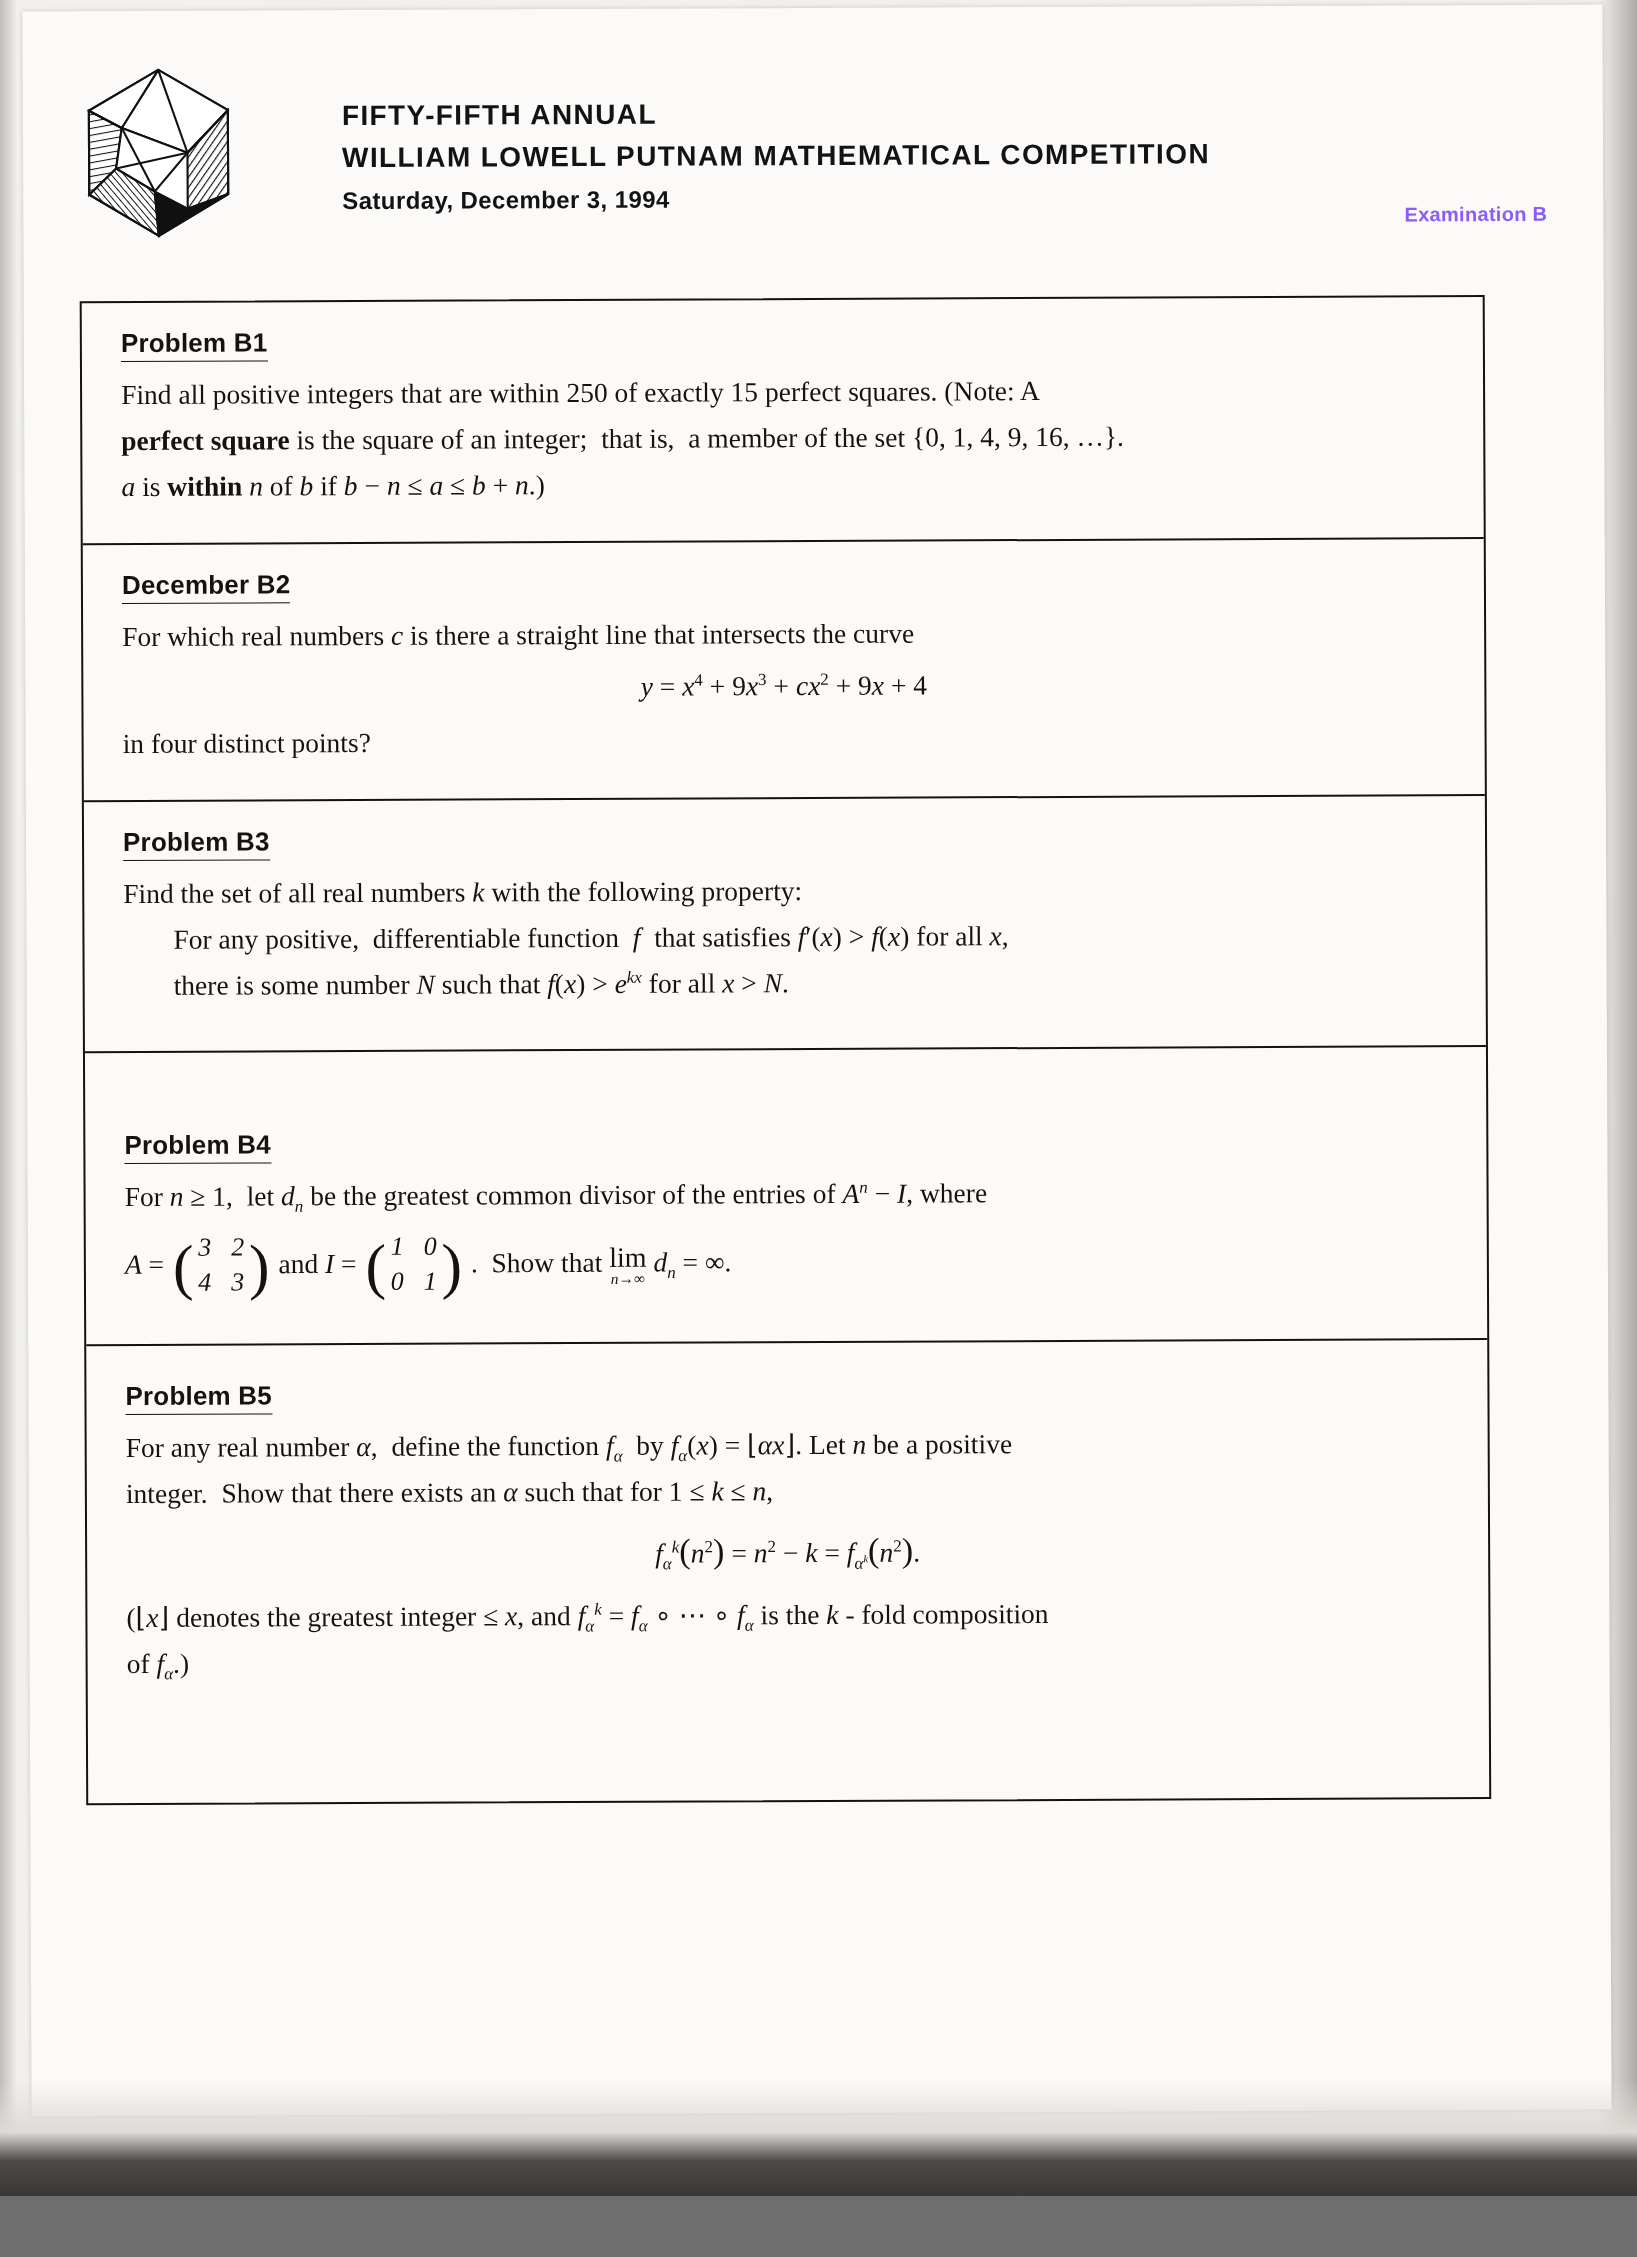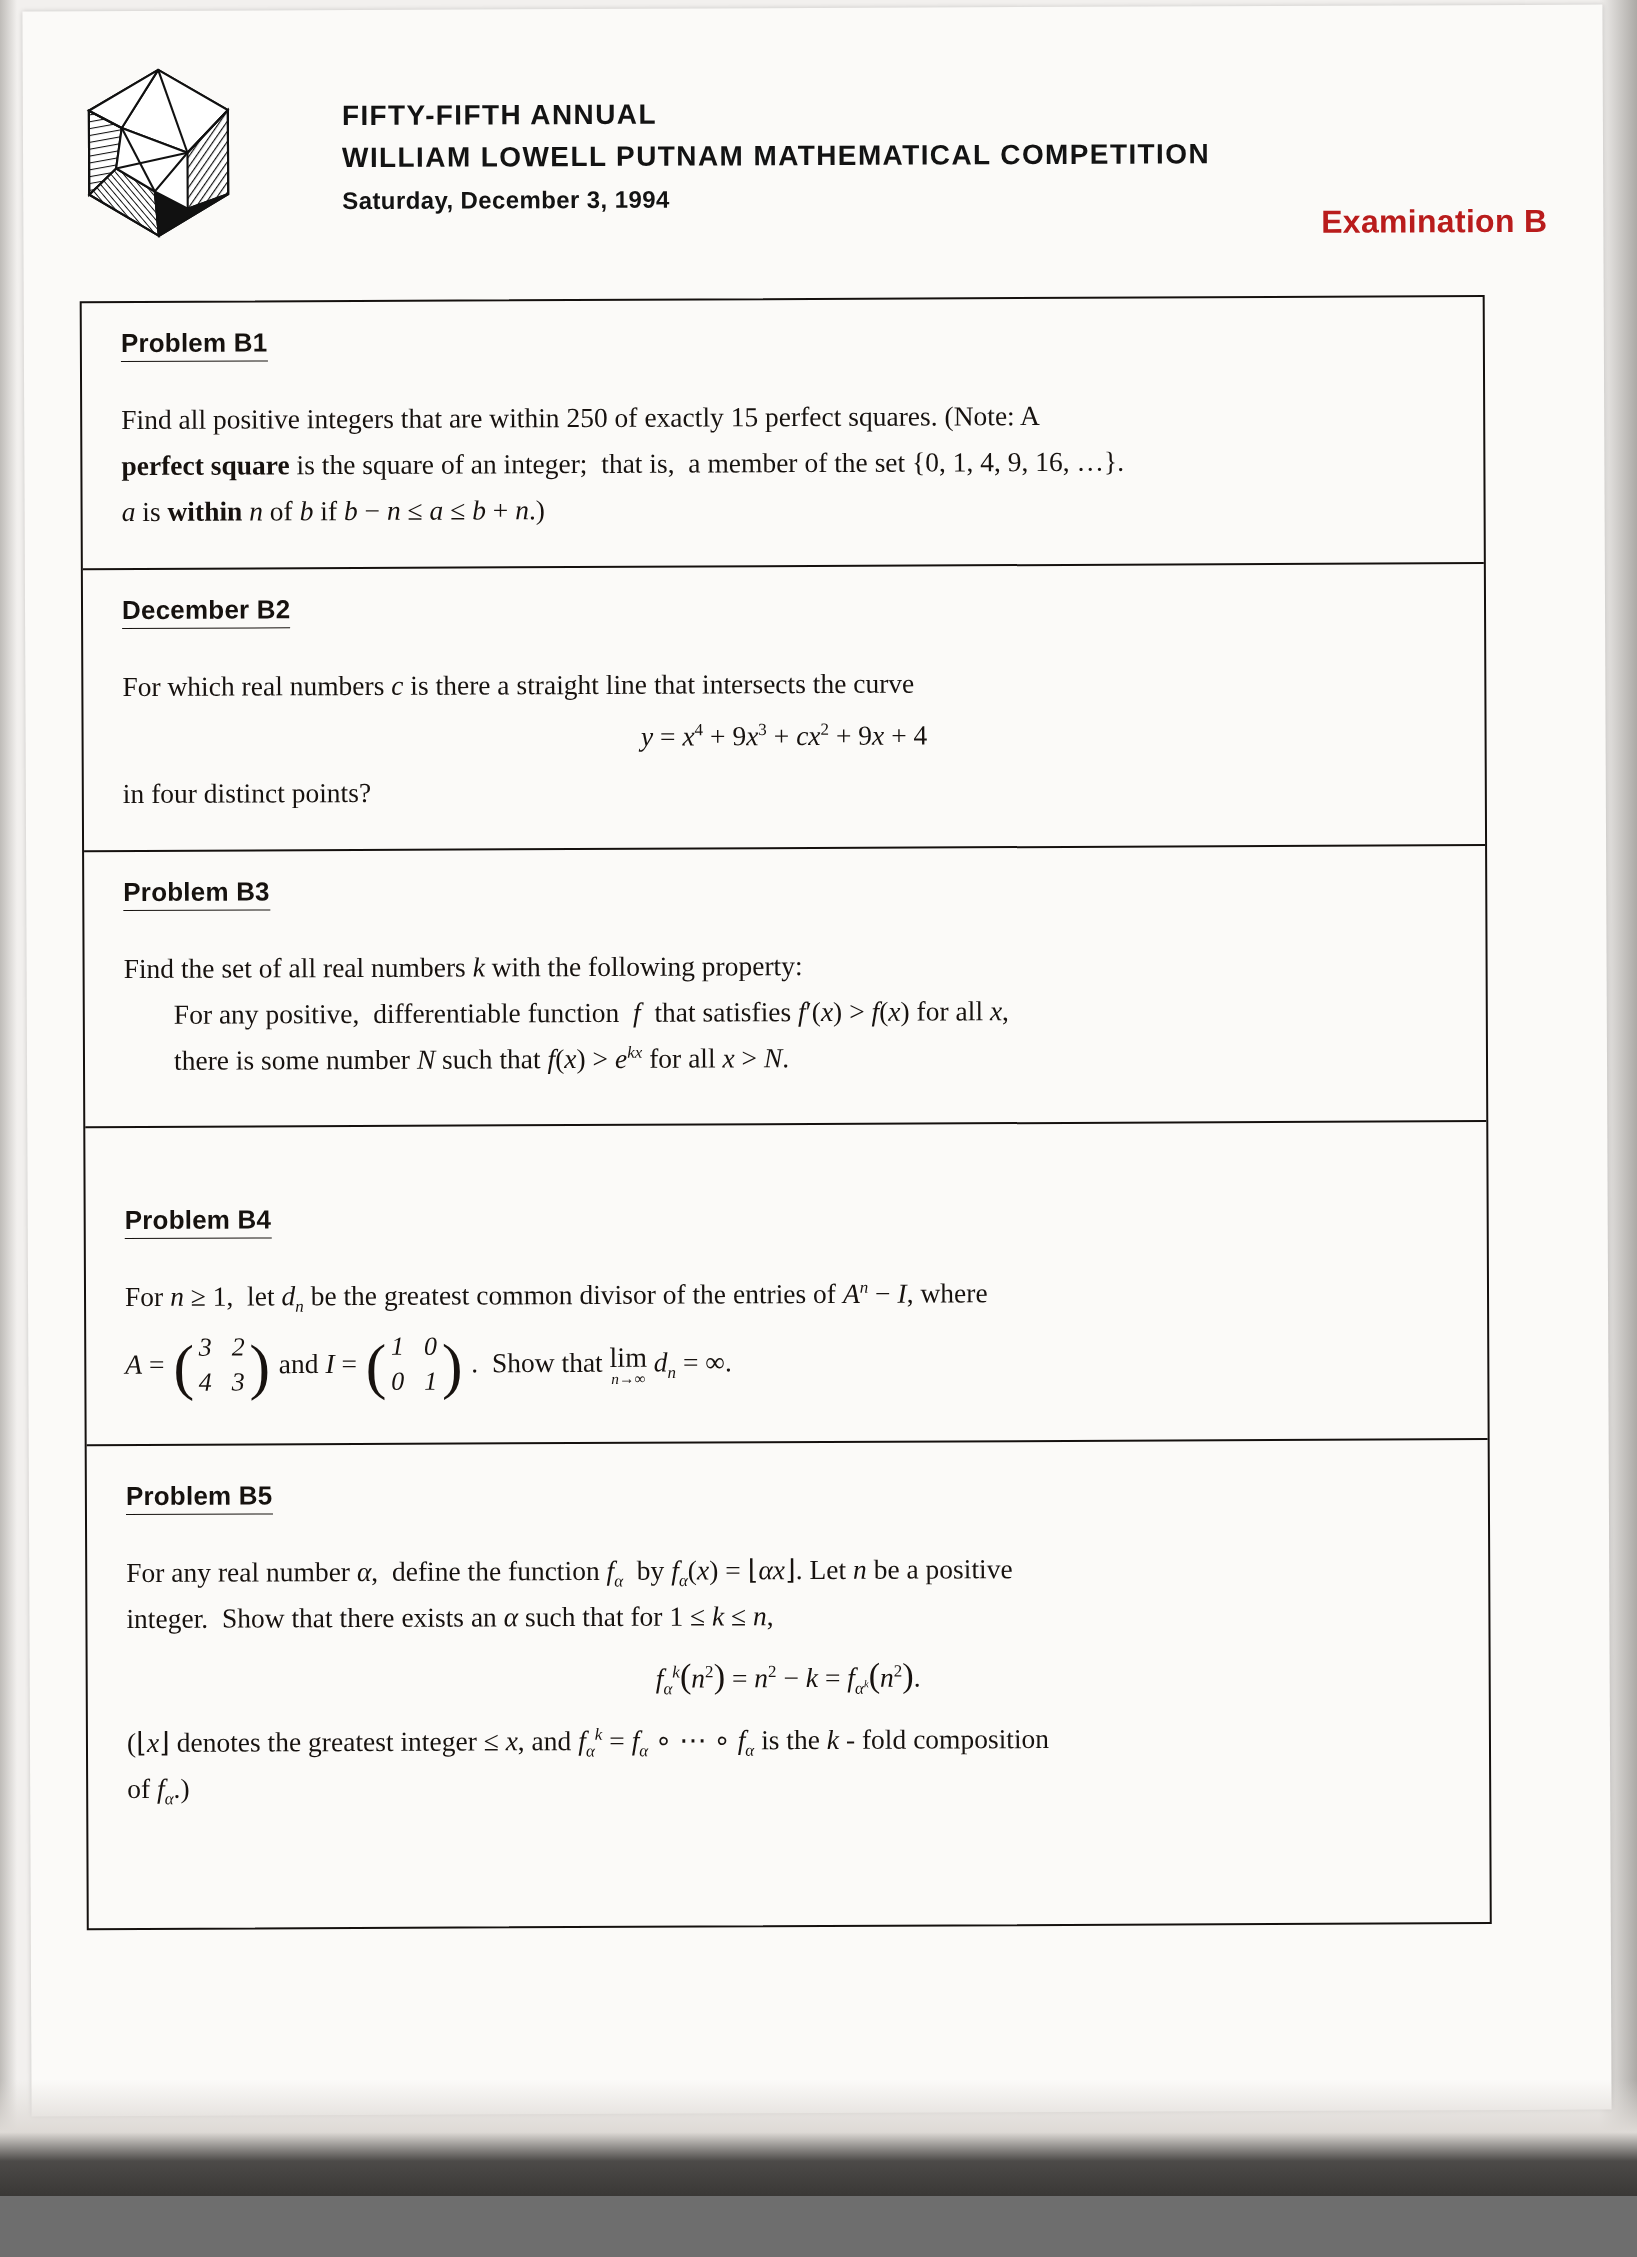--- a/index.html
+++ b/index.html
@@ -79,22 +79,22 @@
     color: #131313;
     line-height: 39px;
     margin-top: 1.9px;
     white-space: nowrap;
   }
   .exam-label {
     position: absolute;
     right: 56px; top: 198px;
     font-family: "Liberation Sans", sans-serif;
     font-weight: bold;
-    font-size: 32px;
-    color: #b91c1c;
+    font-size: 20px;
+    color: #8b5cf6;
     letter-spacing: 0.3px;
   }
 
   
   .frame {
     position: absolute;
     left: 56px;
     top: 290px;
     width: 1405px;
     border: 2.4px solid #15110f;
@@ -110,21 +110,21 @@
 
   .prob-title {
     font-family: "Liberation Sans", sans-serif;
     font-weight: bold;
     font-size: 26px;
     color: #16120f;
     display: inline-block;
     border-bottom: 1.9px solid #16120f;
     padding-bottom: 1.9px;
     letter-spacing: 0.2px;
-    margin-bottom: 35px;
+    margin-bottom: 10px;
   }
   .body {
     font-family: "Liberation Serif", serif;
     font-size: 27.5px;
     line-height: 46px;
     color: #17120f;
   }
   .indent { margin-left: 50px; }
   .center { text-align: center; }
   .eq { margin: 5.8px 0 9.7px 0; }

